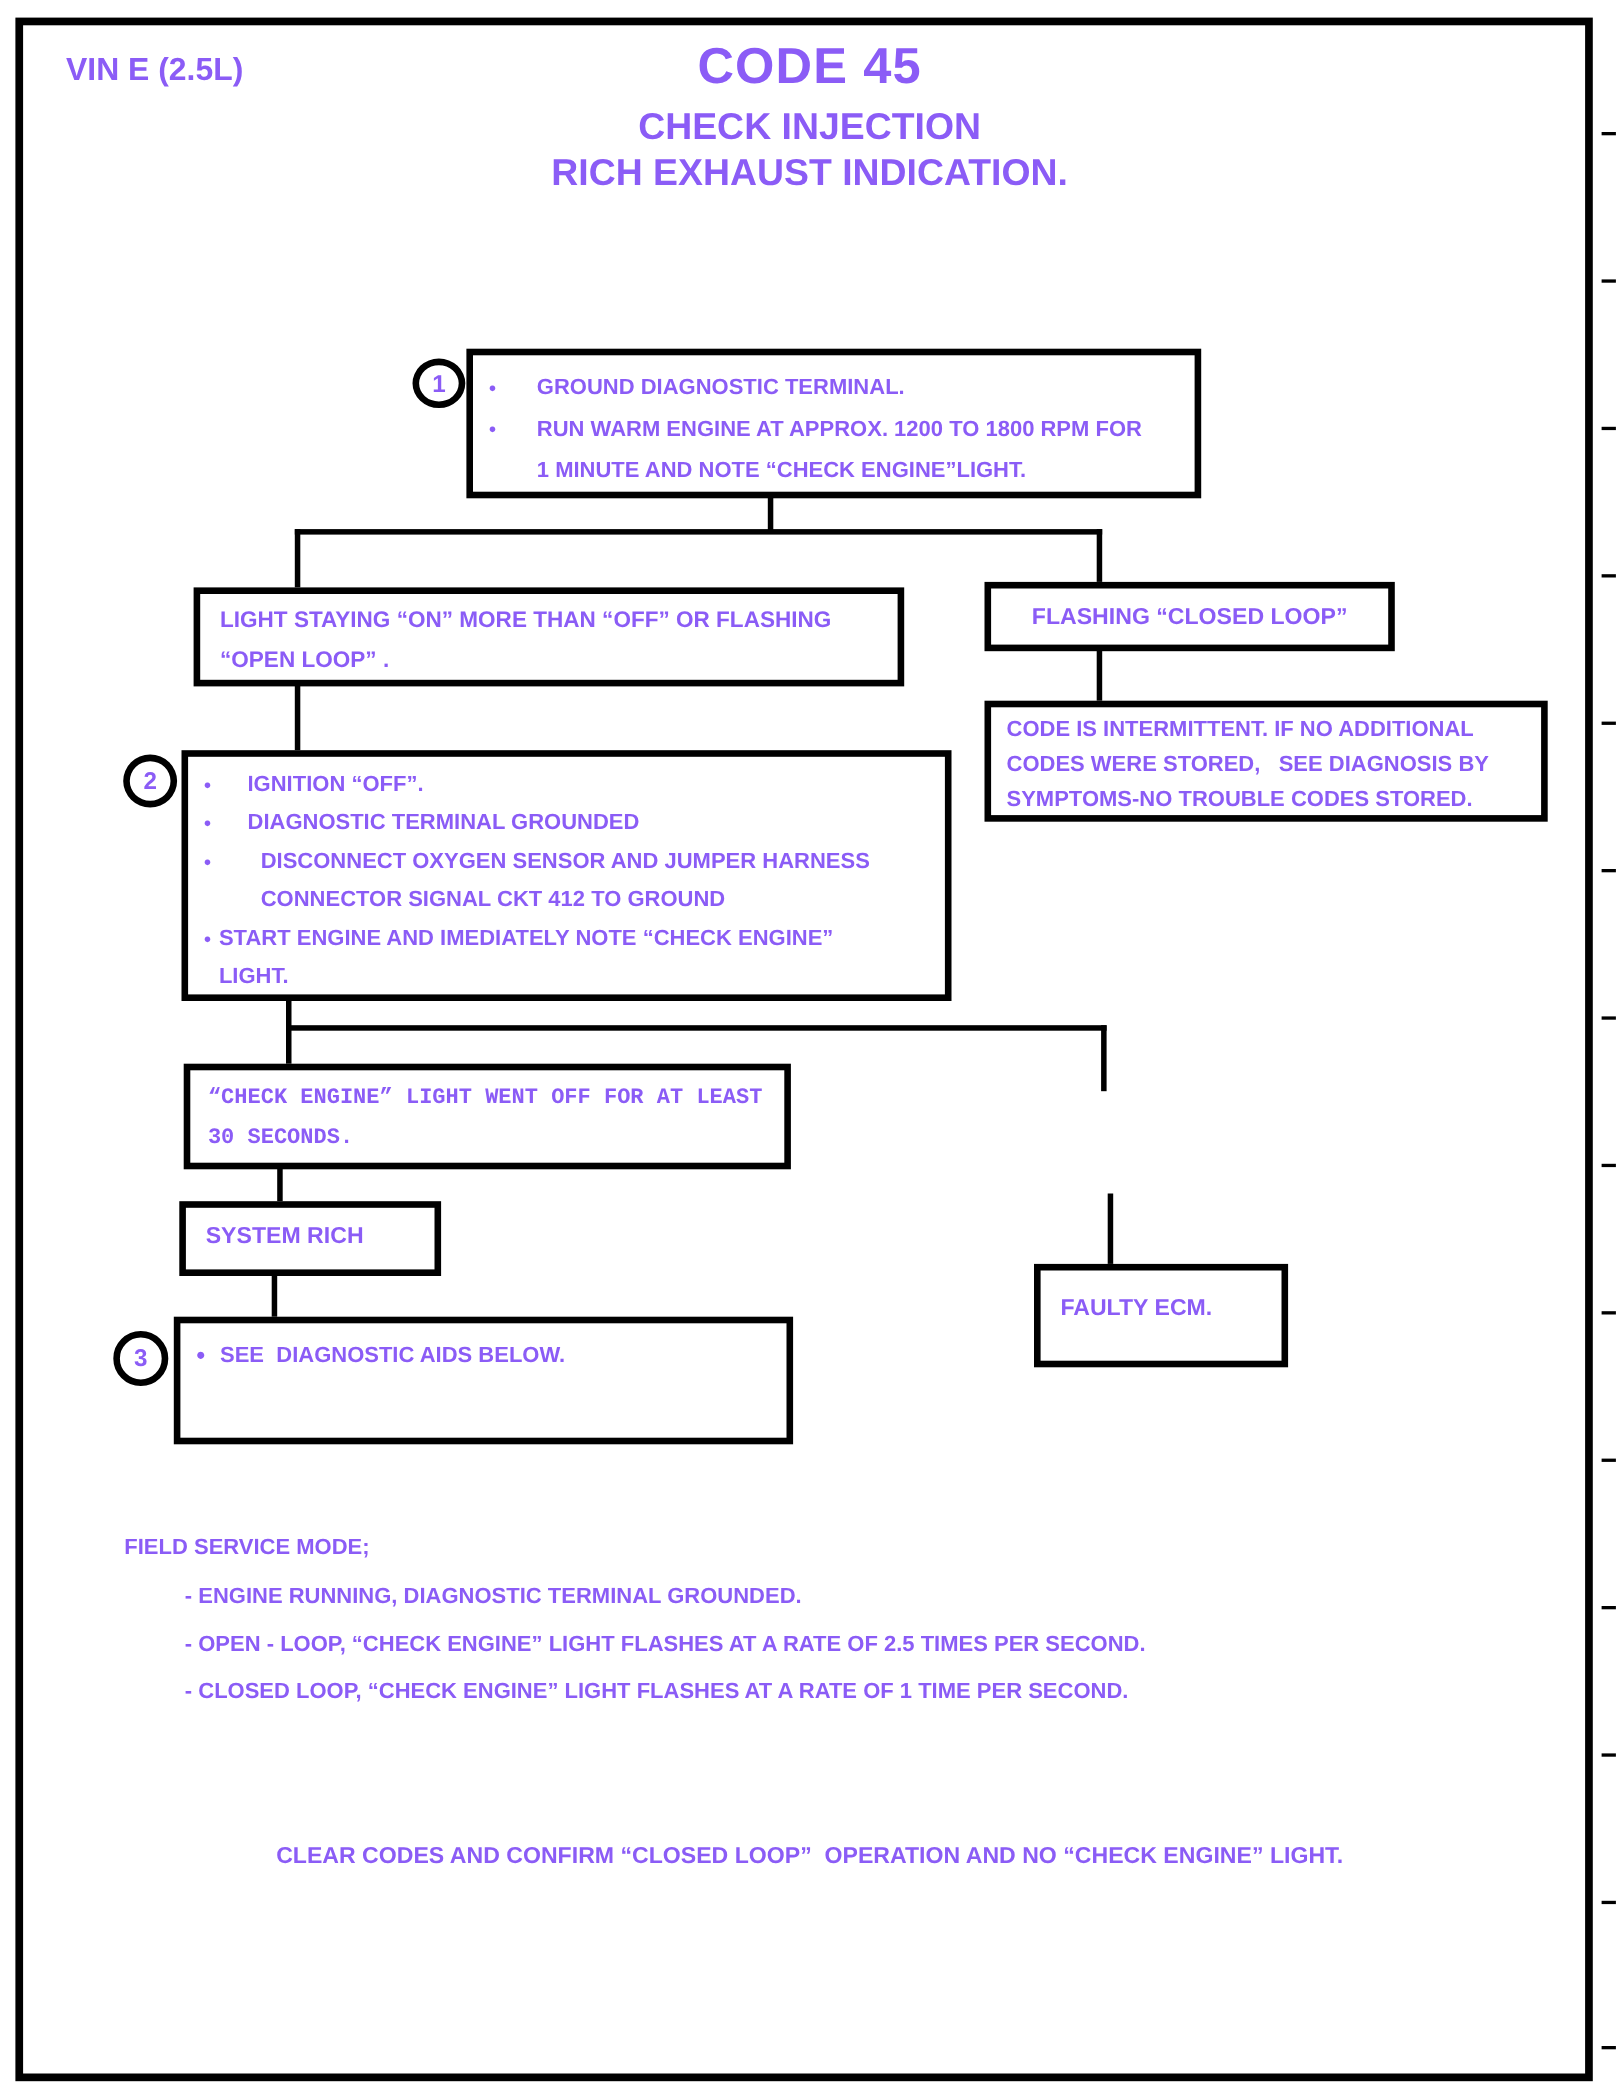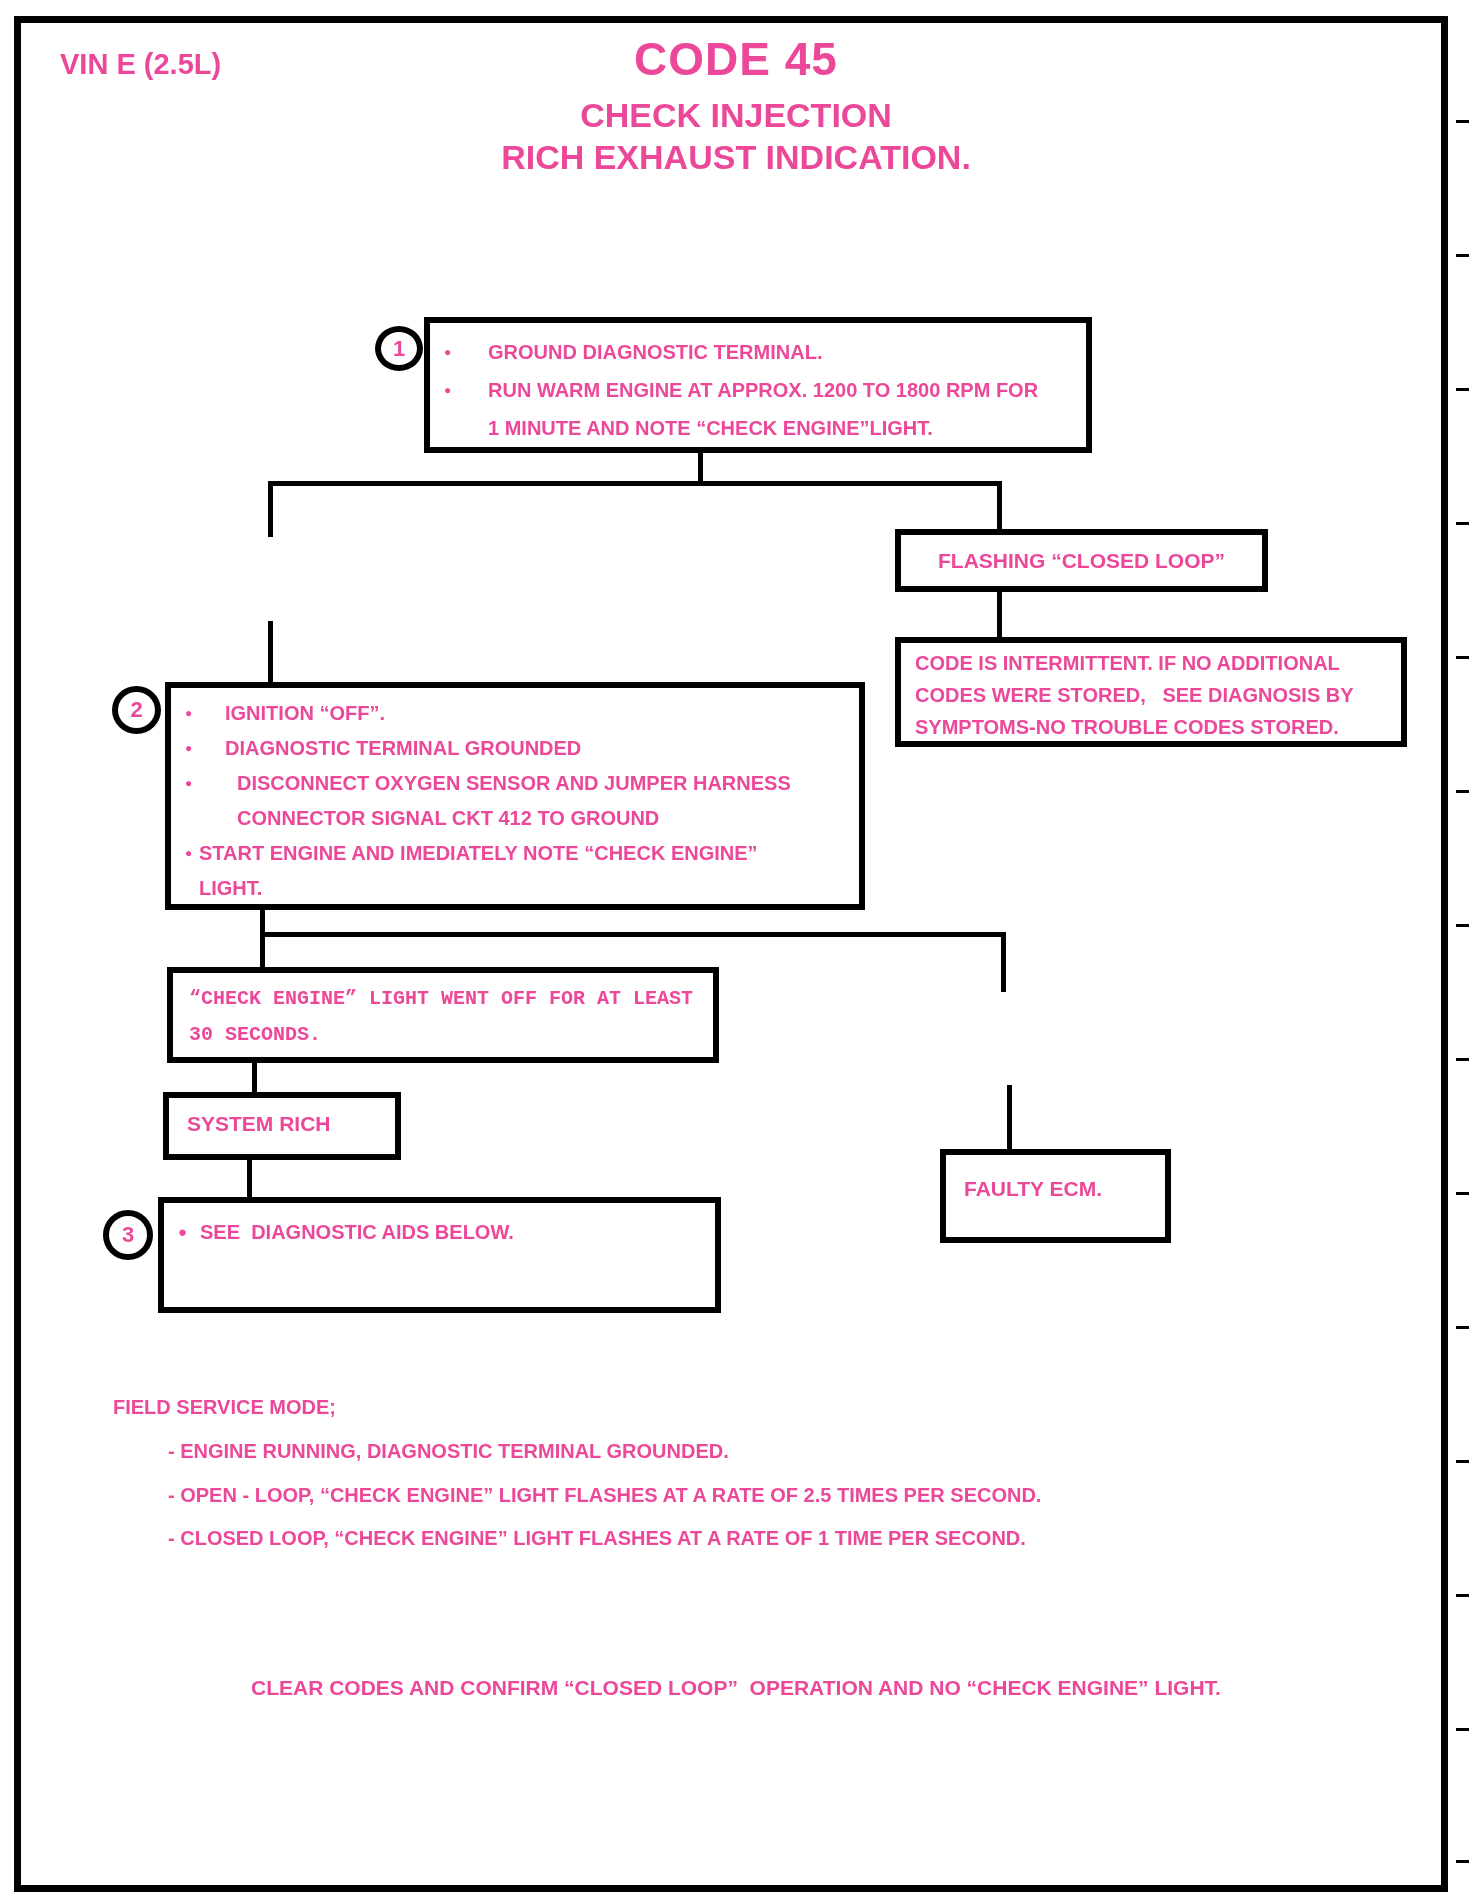--- a/index.html
+++ b/index.html
@@ -1,18 +1,18 @@
 <!DOCTYPE html>
 <html><head>
 <meta charset="utf-8">
 <style>
   html,body{margin:0;padding:0;background:#ffffff;}
   .page{
     position:relative;width:1472px;height:1904px;background:#ffffff;
-    font-family:"Liberation Sans",sans-serif;font-weight:700;color:#ec4899;
+    font-family:"Liberation Sans",sans-serif;font-weight:700;color:#8b5cf6;
     overflow:hidden;
   }
   .frame{position:absolute;left:14px;top:16px;width:1434px;height:1876px;
     border:7px solid #000;box-sizing:border-box;}
   .vin{position:absolute;left:60px;top:48px;font-size:29px;letter-spacing:0;}
   .title{position:absolute;left:0;top:32px;width:100%;text-align:center;font-size:46px;letter-spacing:1px;}
   .sub1{position:absolute;left:0;top:96px;width:100%;text-align:center;font-size:34px;}
   .sub2{position:absolute;left:0;top:138px;width:100%;text-align:center;font-size:34px;}
   .fbox{position:absolute;box-sizing:border-box;border:6px solid #000;background:#fff;font-size:20px;}
   .vline,.hline{position:absolute;background:#000;}
@@ -49,20 +49,23 @@
       <span class="bullet">●</span>
       <span class="btext" style="margin-left:30px;max-width:560px;">RUN WARM ENGINE AT APPROX. 1200 TO 1800 RPM FOR 1 MINUTE AND NOTE “CHECK ENGINE”LIGHT.</span>
     </div>
   </div>
 
   <div class="vline" style="left:698px;top:451px;width:5px;height:33px;"></div>
   <div class="hline" style="left:268px;top:481px;width:734px;height:5px;"></div>
   <div class="vline" style="left:268px;top:481px;width:5px;height:56px;"></div>
   <div class="vline" style="left:997px;top:481px;width:5px;height:51px;"></div>
 
+  <div class="fbox" style="left:176px;top:534px;width:646px;height:90px;padding:6px 16px 0 18px;line-height:36px;font-size:20.5px;">
+    <span class="btext">LIGHT STAYING “ON” MORE THAN “OFF” OR FLASHING “OPEN LOOP” .</span>
+  </div>
 
   <div class="fbox" style="left:895px;top:529px;width:373px;height:63px;display:flex;align-items:center;justify-content:center;font-size:21px;">
     <span class="nowrap">FLASHING “CLOSED LOOP”</span>
   </div>
 
   <div class="vline" style="left:268px;top:621px;width:5px;height:63px;"></div>
   <div class="vline" style="left:997px;top:589px;width:5px;height:50px;"></div>
 
   <div class="fbox" style="left:895px;top:637px;width:512px;height:110px;padding:4px 0 0 14px;line-height:32px;">
     <div class="nowrap">CODE IS INTERMITTENT. IF NO ADDITIONAL</div>

